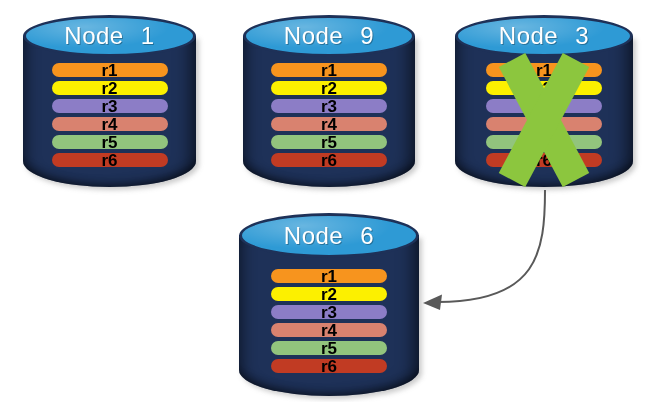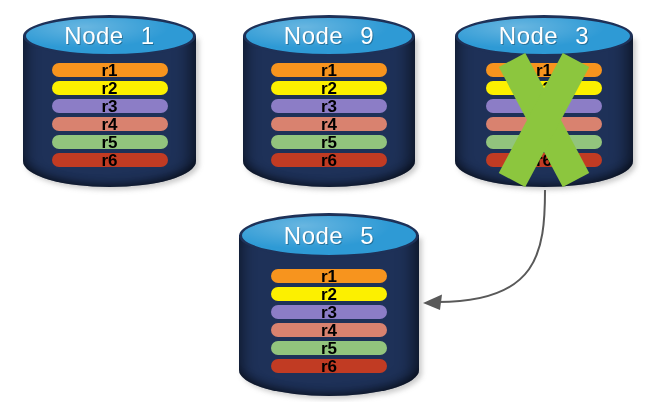--- a/index.html
+++ b/index.html
@@ -123,21 +123,21 @@
       </div>
     <svg class="x-mark" id="x-mark" viewBox="0 0 98 136" aria-hidden="true">
       <line x1="17" y1="8" x2="81" y2="128"></line>
       <line x1="81" y1="8" x2="17" y2="128"></line>
     </svg>
   </div>
 
   <div class="node n4">
     <div class="cyl-body"></div>
     <div class="cyl-top">
-      <span class="node-title">Node 5</span>
+      <span class="node-title">Node 6</span>
     </div>
     <div class="bars">
         <div class="bar" style="background: rgb(247, 148, 30);">r1</div>
         <div class="bar" style="background: rgb(252, 240, 0);">r2</div>
         <div class="bar" style="background: rgb(140, 125, 198);">r3</div>
         <div class="bar" style="background: rgb(217, 130, 111);">r4</div>
         <div class="bar" style="background: rgb(146, 196, 125);">r5</div>
         <div class="bar" style="background: rgb(193, 59, 35);">r6</div>
       </div>
   </div>

